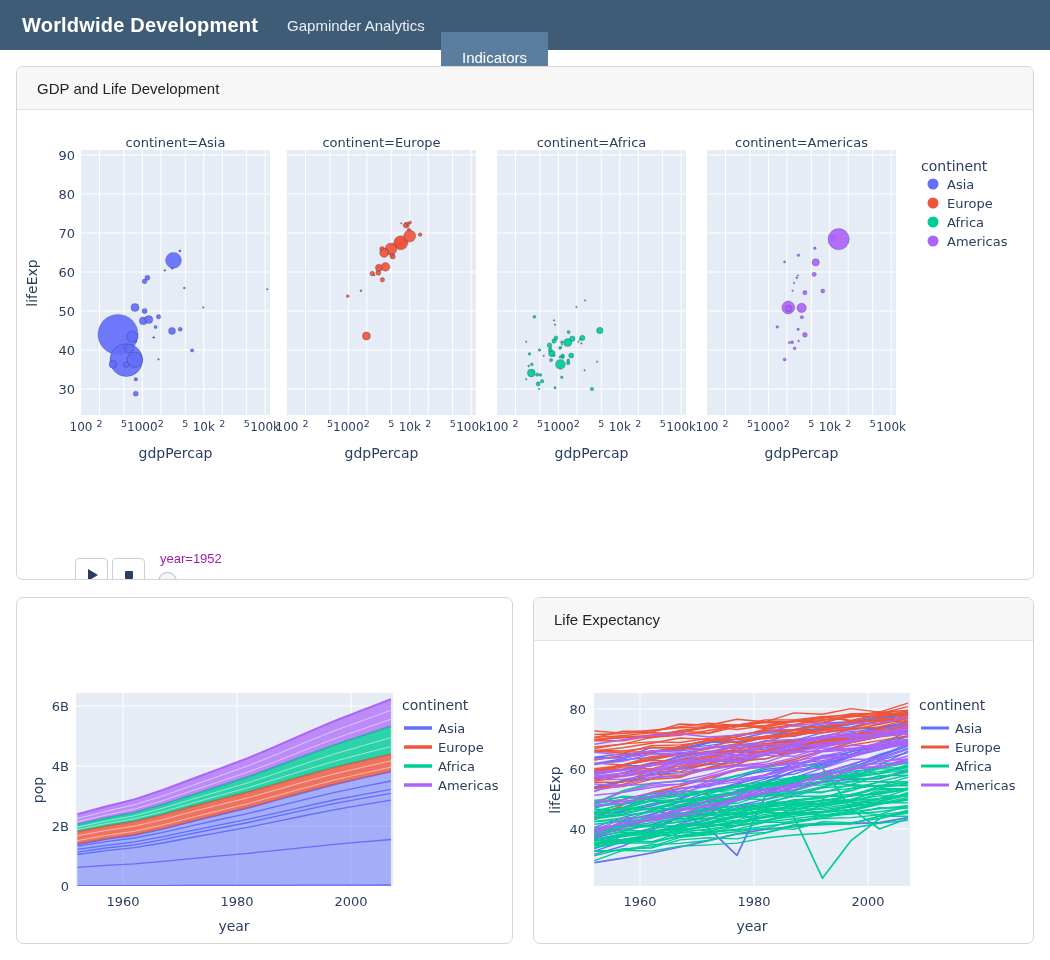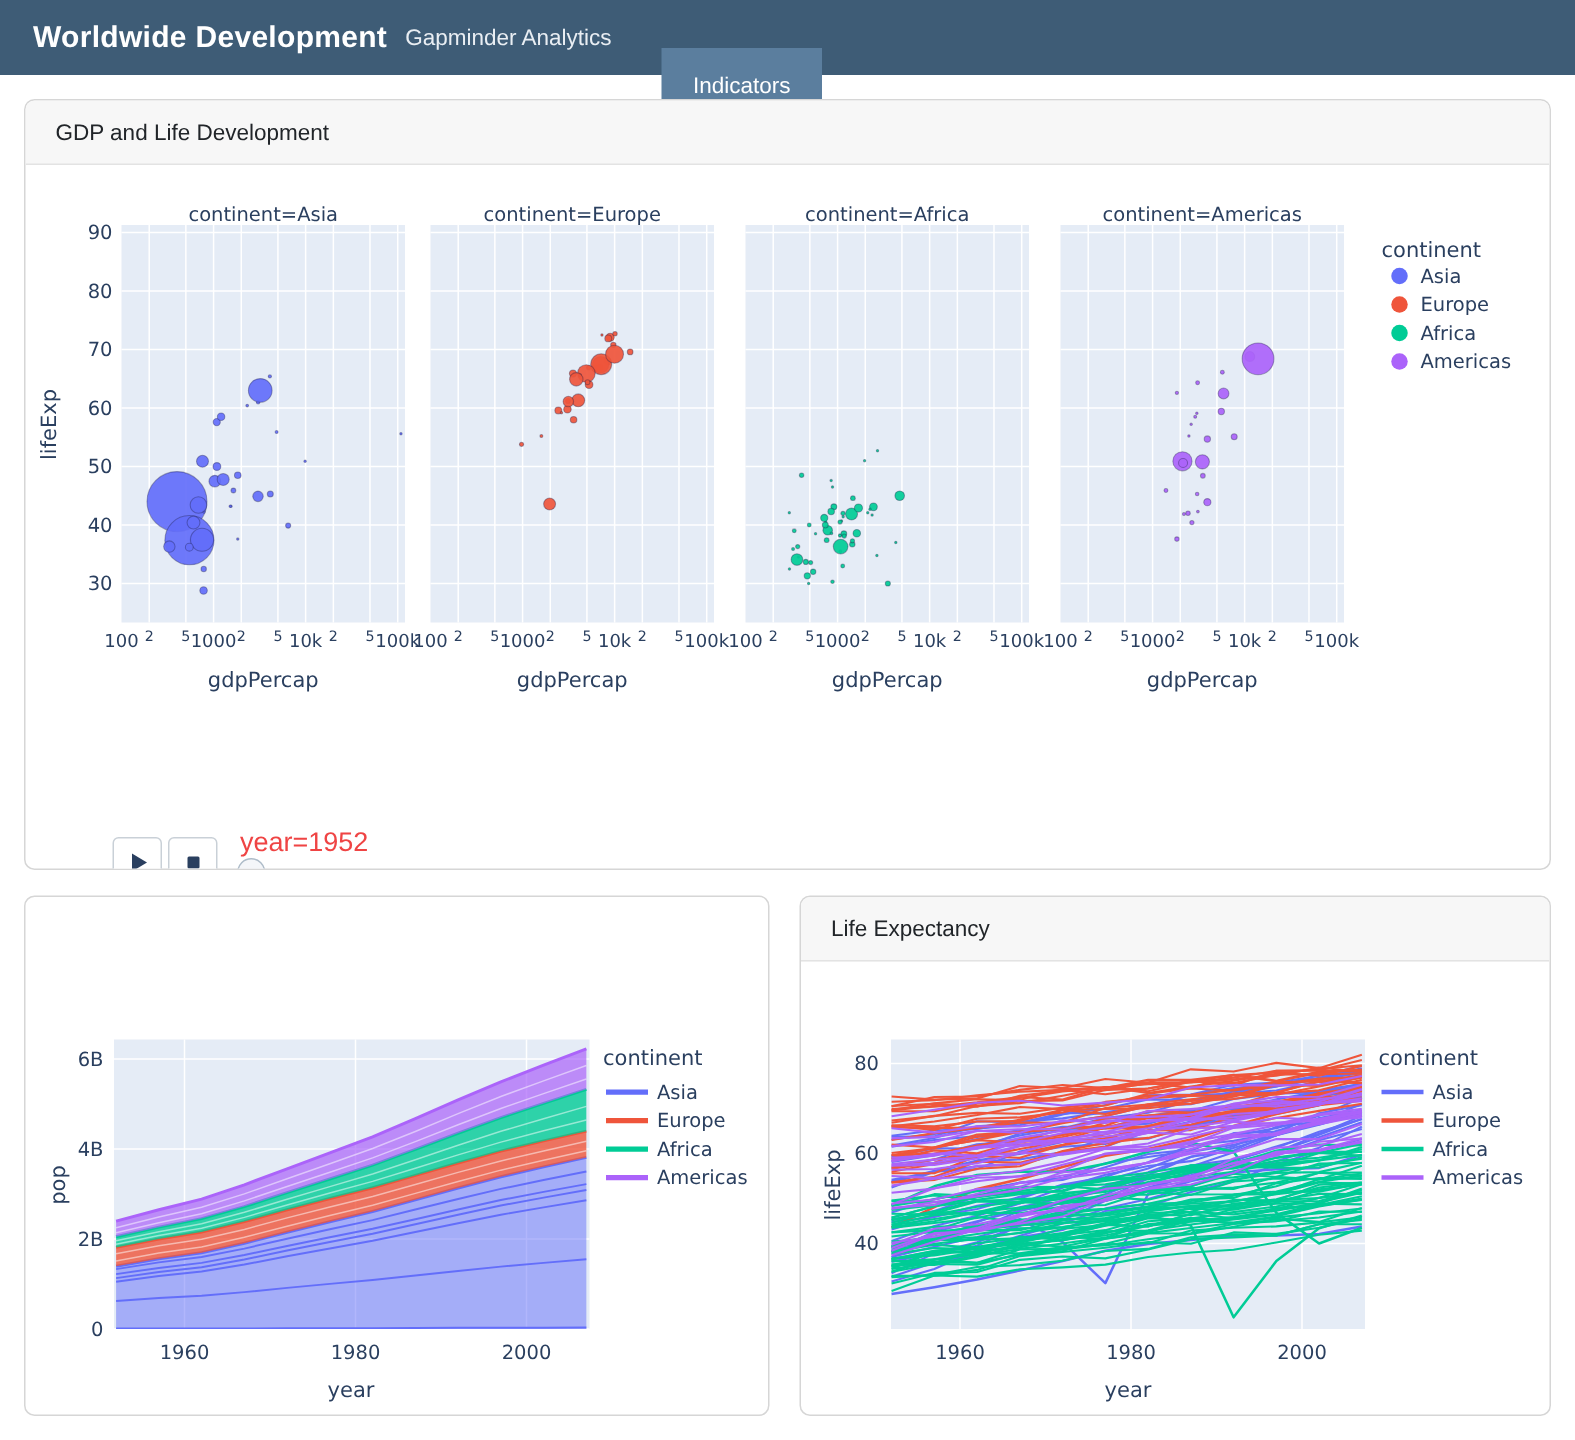--- a/index.html
+++ b/index.html
@@ -1,39 +1,39 @@
 <!DOCTYPE html>
 <html><head>
 <meta charset="utf-8">
 <style>
   html,body{margin:0;padding:0;}
   body{width:1050px;height:960px;position:relative;background:#ffffff;
        font-family:"Liberation Sans","DejaVu Sans",sans-serif;overflow:hidden;}
   .navbar{position:absolute;left:0;top:0;width:1050px;height:50px;background:#3E5C76;
-          display:flex;align-items:center;color:#fff;}
+          display:flex;align-items:center;color:#fff;gap:17px;}
   .brand{margin-left:22px;font-size:20px;font-weight:700;letter-spacing:.2px;}
   .brand-sub{margin-left:12px;font-size:15px;font-weight:400;color:#e9eef3;}
   .tabs{position:absolute;left:441px;top:0;height:50px;display:flex;}
   .tab{height:50px;display:flex;align-items:center;padding:0 21px;font-size:15px;color:#fff;cursor:pointer;margin-top:32px;}
   .tab.active{background:#5B7E9E;}
   .card{position:absolute;background:#fff;border:1px solid #d6d6d6;border-radius:7px;overflow:hidden;}
   #card-gdp{left:16px;top:66px;width:1016px;height:512px;}
   #card-pop{left:16px;top:597px;width:495px;height:345px;}
   #card-life{left:533px;top:597px;width:499px;height:345px;}
   .card-header{height:42px;background:#f7f7f7;border-bottom:1px solid #e3e3e3;
                display:flex;align-items:center;padding:0 20px;font-size:15px;color:#212529;}
   svg text{font-family:"DejaVu Sans","Liberation Sans",sans-serif;fill:#2A3F5F;}
   .slider-zone{position:absolute;left:0;top:412px;width:1016px;height:100px;}
   .media-btn{position:absolute;width:33px;height:33px;background:#fff;border:1px solid #c9d0d7;
              border-radius:4px;display:flex;align-items:center;justify-content:center;cursor:pointer;padding:0;}
   #play-btn{left:58px;top:79px;}
   #stop-btn{left:95px;top:79px;}
   .play-tri{width:0;height:0;border-left:10px solid #2A3F5F;border-top:6px solid transparent;border-bottom:6px solid transparent;margin-left:3px;}
   .stop-sq{width:8px;height:8px;background:#2A3F5F;border-radius:1px;}
-  .year-label{position:absolute;left:143px;top:72px;font-size:18px;color:#ef4444;}
+  .year-label{position:absolute;left:143px;top:72px;font-size:13px;color:#a21caf;}
   .slider-track{position:absolute;left:146px;top:100px;width:723px;height:5px;background:#f2f2f2;
                 border:1px solid #e0e0e0;border-radius:3px;cursor:pointer;}
   .slider-handle{position:absolute;left:141px;top:93px;width:19px;height:19px;border-radius:50%;
                  background:#f4f6f9;border:1.5px solid #aebcc9;box-sizing:border-box;cursor:grab;}
 </style>
 </head>
 <body>
 
 <div class="navbar">
   <div class="brand">Worldwide Development</div>

